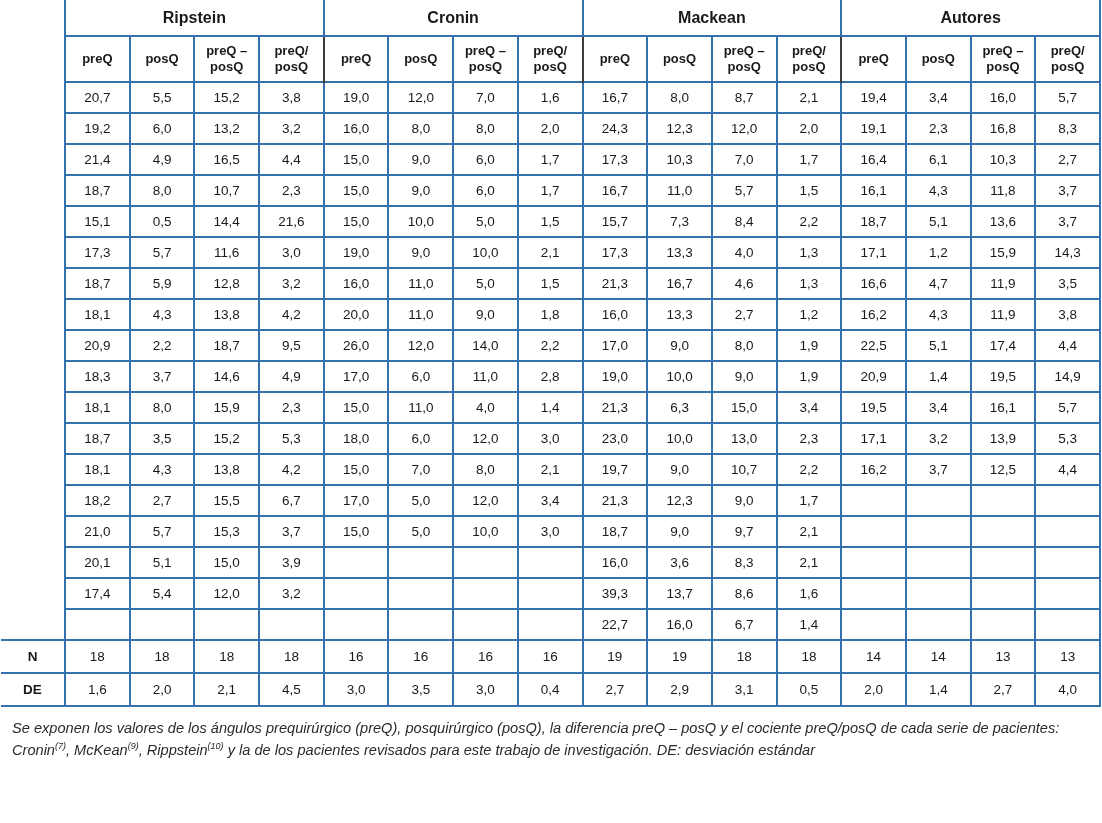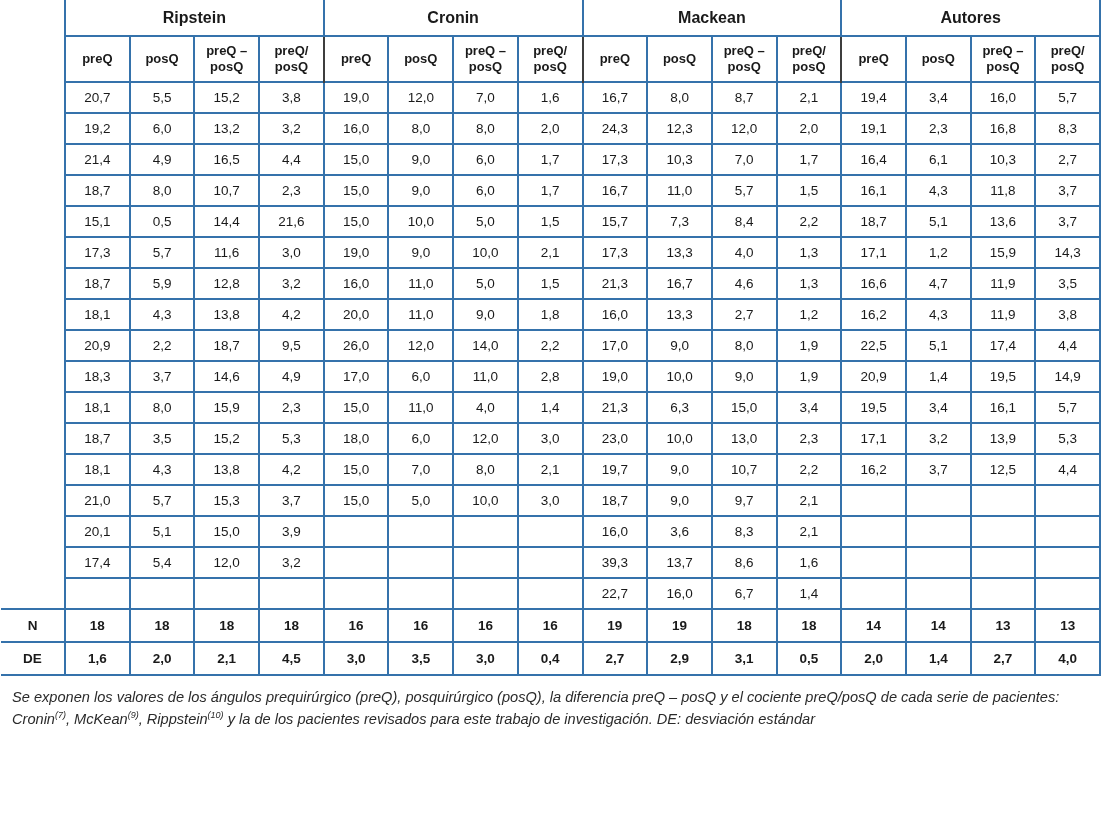--- a/index.html
+++ b/index.html
@@ -51,21 +51,21 @@
   tr.data .cell {
     border-left: 2px solid var(--blue, #3572ab);
     border-top: 2px solid var(--blue, #3572ab);
     height: 29px;
   }
   
   tr.sum .cell {
     border-left: 2px solid var(--blue, #3572ab);
     border-top: 2px solid var(--blue, #3572ab);
     height: 31px;
-    font-weight: 700;
+    font-weight: 400;
   }
   .sumlbl {
     border-top: 2px solid var(--blue, #3572ab);
     font-weight: 700;
   }
   tr.lastrow td { border-bottom: 2px solid var(--blue, #3572ab); border-radius: 6px; }
   
   .caption {
     margin: 11px 10px 0 12px;
     width: 1078px;
@@ -370,20 +370,39 @@
         <td class="cell">9,0</td>
         <td class="cell">10,7</td>
         <td class="cell">2,2</td>
         <td class="cell">16,2</td>
         <td class="cell">3,7</td>
         <td class="cell">12,5</td>
         <td class="cell rlast">4,4</td>
       </tr>
       <tr class="data">
         <td class="lbl"></td>
+        <td class="cell">18,2</td>
+        <td class="cell">2,7</td>
+        <td class="cell">15,5</td>
+        <td class="cell">6,7</td>
+        <td class="cell">17,0</td>
+        <td class="cell">5,0</td>
+        <td class="cell">12,0</td>
+        <td class="cell">3,4</td>
+        <td class="cell">21,3</td>
+        <td class="cell">12,3</td>
+        <td class="cell">9,0</td>
+        <td class="cell">1,7</td>
+        <td class="cell"></td>
+        <td class="cell"></td>
+        <td class="cell"></td>
+        <td class="cell rlast"></td>
+      </tr>
+      <tr class="data">
+        <td class="lbl"></td>
         <td class="cell">21,0</td>
         <td class="cell">5,7</td>
         <td class="cell">15,3</td>
         <td class="cell">3,7</td>
         <td class="cell">15,0</td>
         <td class="cell">5,0</td>
         <td class="cell">10,0</td>
         <td class="cell">3,0</td>
         <td class="cell">18,7</td>
         <td class="cell">9,0</td>

